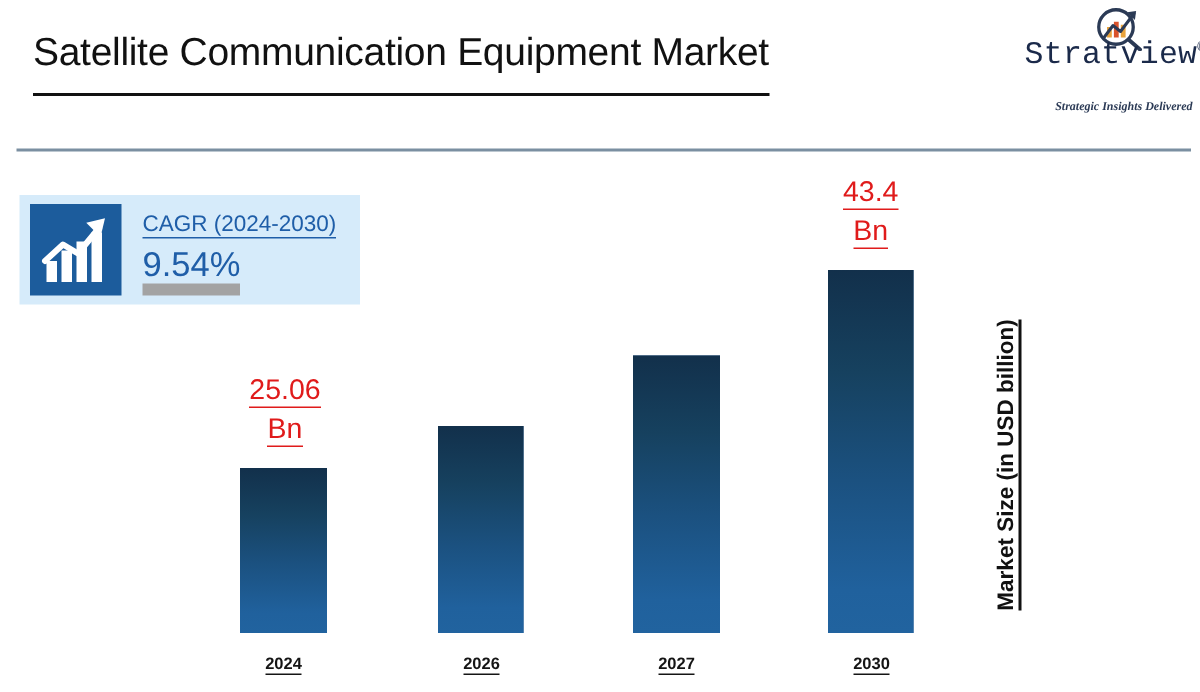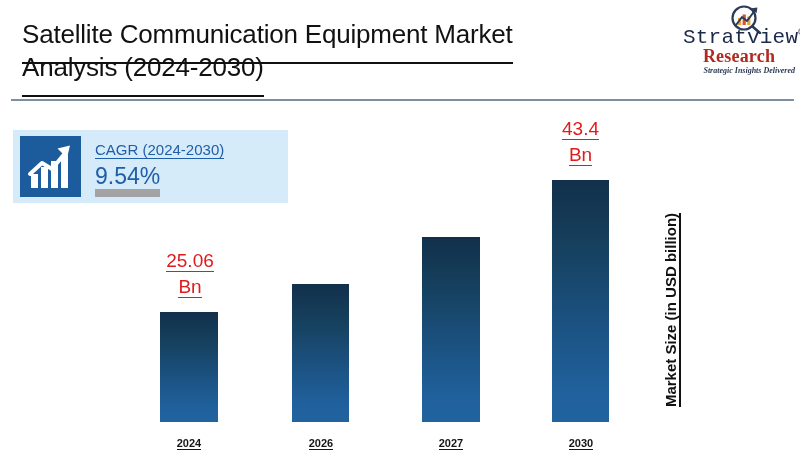--- a/index.html
+++ b/index.html
@@ -106,21 +106,21 @@
     font-size: 8px;
     color: #2b3a55;
     white-space: nowrap;
   }
 
   
   #cagr-box {
     position: absolute;
     left: 13px;
     top: 130px;
-    width: 275px;
+    width: 227px;
     height: 73px;
     background: #d6ebfa;
   }
   #cagr-icon {
     position: absolute;
     left: 7px;
     top: 6px;
     width: 61px;
     height: 61px;
     background: #1c5c9c;
@@ -211,37 +211,35 @@
     border-bottom: 2px solid #111111;
   }
 </style>
 </head>
 <body>
 
 <div id="header">
 
   <div id="page-title">
     <span class="tline">Satellite Communication Equipment Market</span><br>
-    <span class="tline">Analysis (2024-2030)</span>
   </div>
 
   <div id="logo">
     <div id="logo-mark">
       <svg width="34" height="30" viewBox="0 0 34 30" xmlns="http://www.w3.org/2000/svg">
         <circle cx="15" cy="14" r="11.5" fill="#ffffff" stroke="#2b3a55" stroke-width="2.2"></circle>
         <rect x="9" y="14" width="3.2" height="7" fill="#e8a33d"></rect>
         <rect x="13.6" y="10.5" width="3.2" height="10.5" fill="#d9532c"></rect>
         <rect x="18.2" y="12.5" width="3.2" height="8.5" fill="#e8a33d"></rect>
         <path d="M7 21 L13 13 L18 17 L27 5" stroke="#2b3a55" stroke-width="2" fill="none" stroke-linecap="round" stroke-linejoin="round"></path>
         <path d="M22.5 4.2 L28.4 3.4 L27.6 9.3 Z" fill="#2b3a55"></path>
         <line x1="23.5" y1="22.5" x2="31" y2="29" stroke="#2b3a55" stroke-width="2.6" stroke-linecap="round"></line>
       </svg>
     </div>
     <div id="logo-word-stratview"><span>Stratview</span><span id="logo-reg">®</span></div>
-    <div id="logo-word-research">Research</div>
     <div id="logo-tagline">Strategic Insights Delivered</div>
   </div>
 
   <div id="header-divider"></div>
 </div>
 
 <div id="cagr-box">
   <div id="cagr-icon">
     <svg width="61" height="61" viewBox="0 0 61 61" xmlns="http://www.w3.org/2000/svg">
       <rect x="11" y="38" width="7" height="14" fill="#ffffff"></rect>

